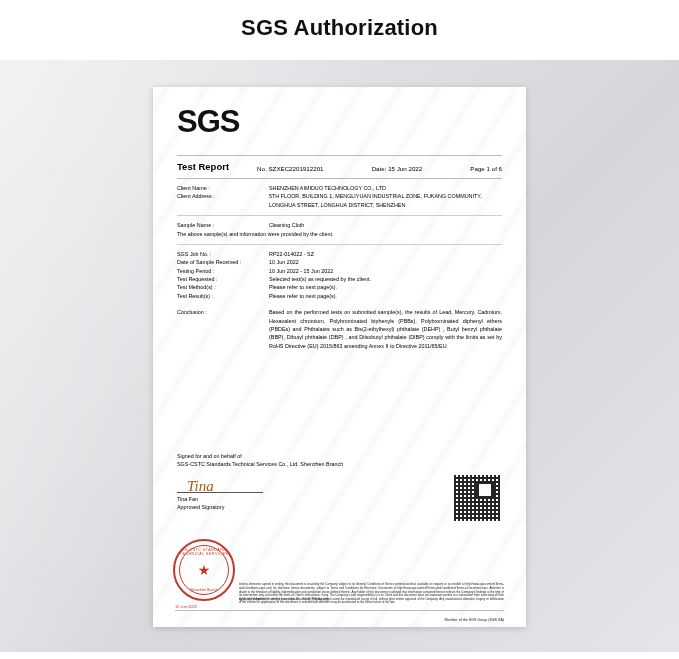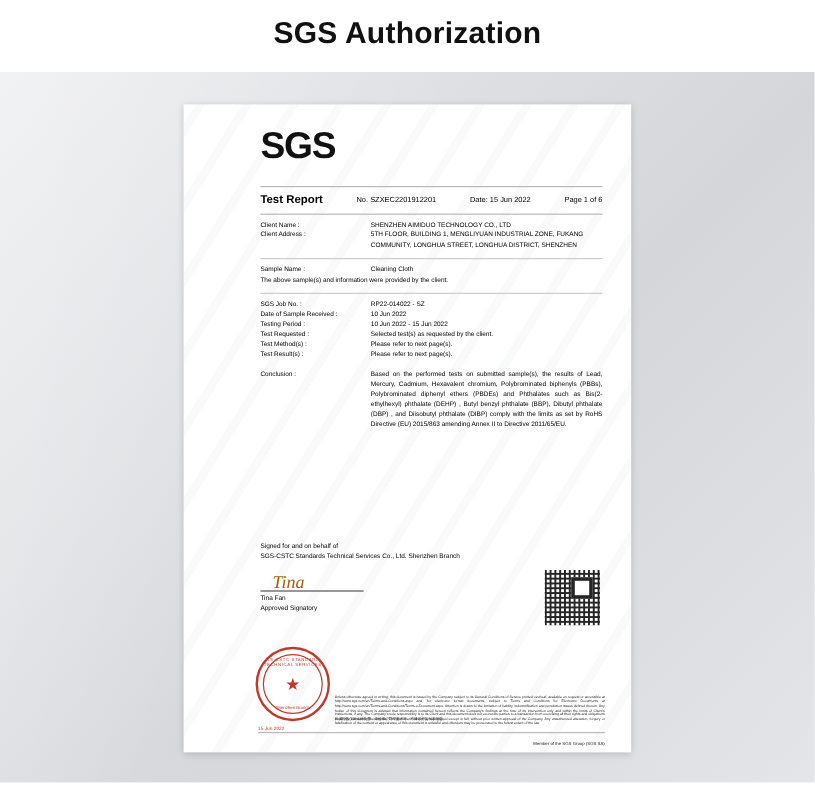--- a/index.html
+++ b/index.html
@@ -9,21 +9,21 @@
   }
   body {
     width: 679px;
     height: 659px;
     font-family: "Liberation Sans", sans-serif;
     color: #000;
     overflow: hidden;
   }
   .page-title {
     text-align: center;
-    font-size: 25px;
+    font-size: 22px;
     font-weight: bold;
     letter-spacing: 0.2px;
     padding: 6px 0 0 0;
     margin: 0;
     color: #111;
     height: 54px;
     line-height: 44px;
   }
   .backdrop {
     position: relative;
@@ -49,21 +49,20 @@
     height: 540px;
     background: #fff;
     box-shadow: 0 1px 6px rgba(0,0,0,0.18);
     overflow: hidden;
   }
   .doc-inner {
     position: relative;
     padding: 18px 24px 0 24px;
     height: 100%;
     box-sizing: border-box;
-    margin-left: 40px;
   }
   
   .watermark {
     position: absolute;
     inset: 0;
     pointer-events: none;
     opacity: 0.30;
     background-image: repeating-linear-gradient(
       -58deg,
       rgba(170,178,186,0.0) 0px,
@@ -84,21 +83,21 @@
   }
   .logo-row { height: 44px; }
   .rule {
     border: 0;
     border-top: 1px solid #b9b9b9;
     margin: 6px 0 5px 0;
   }
   .rule.thin { border-top: 1px solid #cdcdcd; }
   .hdr-row {
     display: flex;
-    align-items: center;
+    align-items: flex-end;
     font-size: 6.2px;
   }
   .hdr-title {
     font-size: 9.5px;
     font-weight: bold;
     flex: 0 0 auto;
     margin-right: 28px;
   }
   .hdr-cell { flex: 1 1 auto; }
   .hdr-cell.right { text-align: right; flex: 0 0 auto; }

